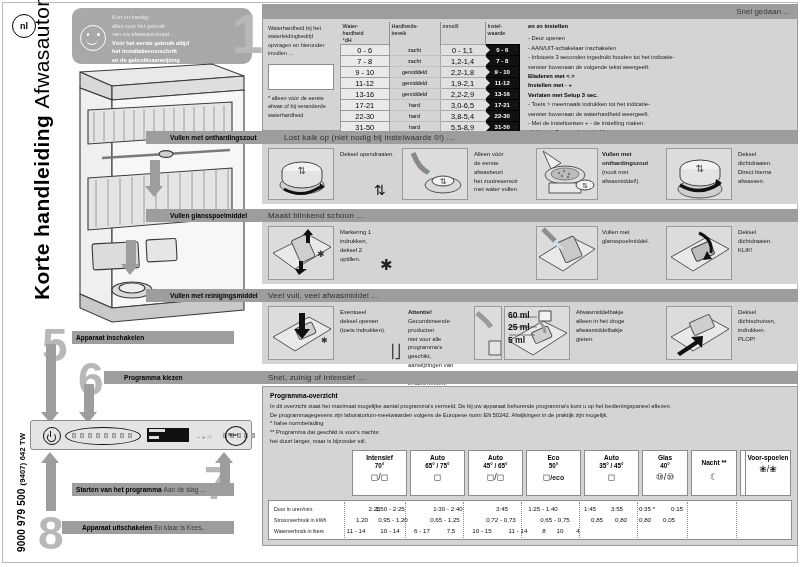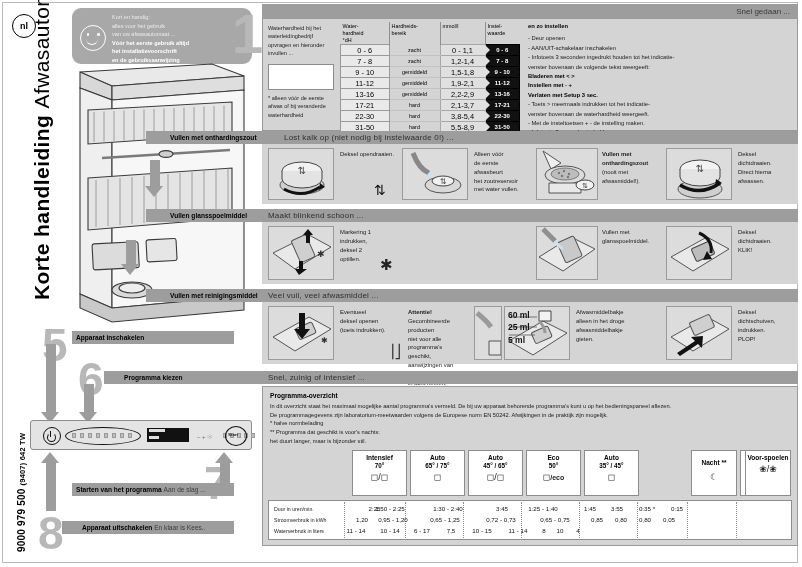--- a/index.html
+++ b/index.html
@@ -224,39 +224,39 @@
         </tr>
       <tr>
           <td class="cell-dh">7 - 8</td>
           <td class="cell-range">zacht</td>
           <td class="cell-mmol chev">1,2-1,4</td>
           <td class="cell-val">7 - 8</td>
         </tr>
       <tr>
           <td class="cell-dh">9 - 10</td>
           <td class="cell-range">gemiddeld</td>
-          <td class="cell-mmol chev">1,5-1,8</td>
+          <td class="cell-mmol chev">2,2-1,8</td>
           <td class="cell-val">9 - 10</td>
         </tr>
       <tr>
           <td class="cell-dh">11-12</td>
           <td class="cell-range">gemiddeld</td>
           <td class="cell-mmol chev">1,9-2,1</td>
           <td class="cell-val">11-12</td>
         </tr>
       <tr>
           <td class="cell-dh">13-16</td>
           <td class="cell-range">gemiddeld</td>
           <td class="cell-mmol chev">2,2-2,9</td>
           <td class="cell-val">13-16</td>
         </tr>
       <tr>
           <td class="cell-dh">17-21</td>
           <td class="cell-range">hard</td>
-          <td class="cell-mmol chev">2,1-3,7</td>
+          <td class="cell-mmol chev">3,0-6,5</td>
           <td class="cell-val">17-21</td>
         </tr>
       <tr>
           <td class="cell-dh">22-30</td>
           <td class="cell-range">hard</td>
           <td class="cell-mmol chev">3,8-5,4</td>
           <td class="cell-val">22-30</td>
         </tr>
       <tr>
           <td class="cell-dh">31-50</td>
@@ -575,20 +575,25 @@
   <div class="prog-cell" style="left:526px;top:450px;width:55px;height:46px;">
     <span class="n">Eco</span>
     <span class="d">50°</span>
     <span class="ic">◻<b style="font-size:7px;">/eco</b></span>
   </div>
   <div class="prog-cell" style="left:584px;top:450px;width:55px;height:46px;">
     <span class="n">Auto</span>
     <span class="d">35° / 45°</span>
     <span class="ic">◻</span>
   </div>
+  <div class="prog-cell" style="left:642px;top:450px;width:46px;height:46px;">
+    <span class="n">Glas</span>
+    <span class="d">40°</span>
+    <span class="ic">⑩/⑩</span>
+  </div>
   <div class="prog-cell" style="left:691px;top:450px;width:46px;height:46px;">
     <span class="n" style="margin-top:8px;">Nacht **</span>
     <span class="ic" style="margin-top:6px;">☾</span>
   </div>
   <div class="prog-cell" style="left:740px;top:450px;width:46px;height:46px;">
     <span class="n">Snel</span>
     <span class="d">45°</span>
     <span class="ic">◻/◻</span>
   </div>
 

